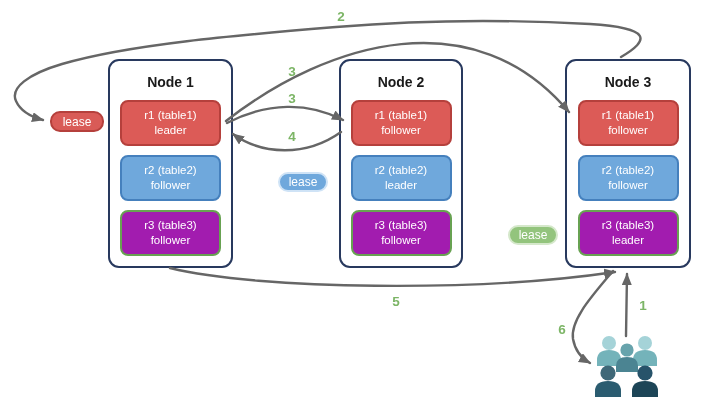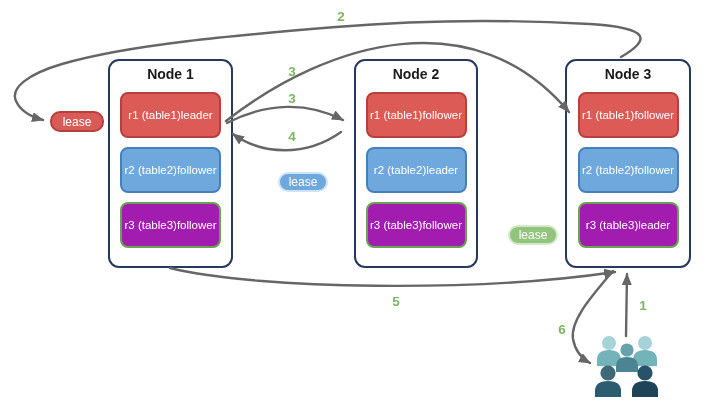--- a/index.html
+++ b/index.html
@@ -6,26 +6,26 @@
   #canvas{
     position:relative;width:704px;height:405px;background:#ffffff;overflow:hidden;
     font-family:"Liberation Sans",sans-serif;
   }
   
   .node{
     position:absolute;top:59px;height:209px;background:#ffffff;
     border:2px solid #28395e;border-radius:11px;box-sizing:border-box;z-index:1;
   }
   .node-title{
-    text-align:center;margin-top:4px;margin-bottom:9px;height:18px;line-height:18px;
+    text-align:center;margin-top:12px;margin-bottom:9px;height:18px;line-height:18px;
     font-size:14px;font-weight:bold;color:#1a1a1a;
   }
   .replica{
     width:101px;height:46px;margin:0 auto 9px auto;border-radius:8px;border:2px solid;
-    box-sizing:border-box;display:flex;flex-direction:row;align-items:center;justify-content:center;
+    box-sizing:border-box;display:flex;flex-direction:column;align-items:center;justify-content:center;
     color:#ffffff;font-size:11.5px;line-height:1.3;text-align:center;
   }
   .replica[data-color="red"]{background:#dc5b57;border-color:#b5403c;}
   .replica[data-color="blue"]{background:#6fa8dc;border-color:#4580bd;}
   .replica[data-color="green"]{background:#a21caf;border-color:#68a252;}
   
   .lease{
     position:absolute;box-sizing:border-box;border:2px solid;border-radius:10px;
     display:flex;align-items:center;justify-content:center;
     color:#ffffff;font-size:12px;z-index:1;
@@ -56,21 +56,21 @@
     <div class="replica" data-color="blue">
       <span>r2 (table2)</span>
       <span>follower</span>
     </div>
     <div class="replica" data-color="green">
       <span>r3 (table3)</span>
       <span>follower</span>
     </div>
   </div>
 
-  <div class="node" style="left:354px;width:124px;">
+  <div class="node" style="left:339px;width:124px;">
     <div class="node-title">Node 2</div>
     <div class="replica" data-color="red">
       <span>r1 (table1)</span>
       <span>follower</span>
     </div>
     <div class="replica" data-color="blue">
       <span>r2 (table2)</span>
       <span>leader</span>
     </div>
     <div class="replica" data-color="green">

